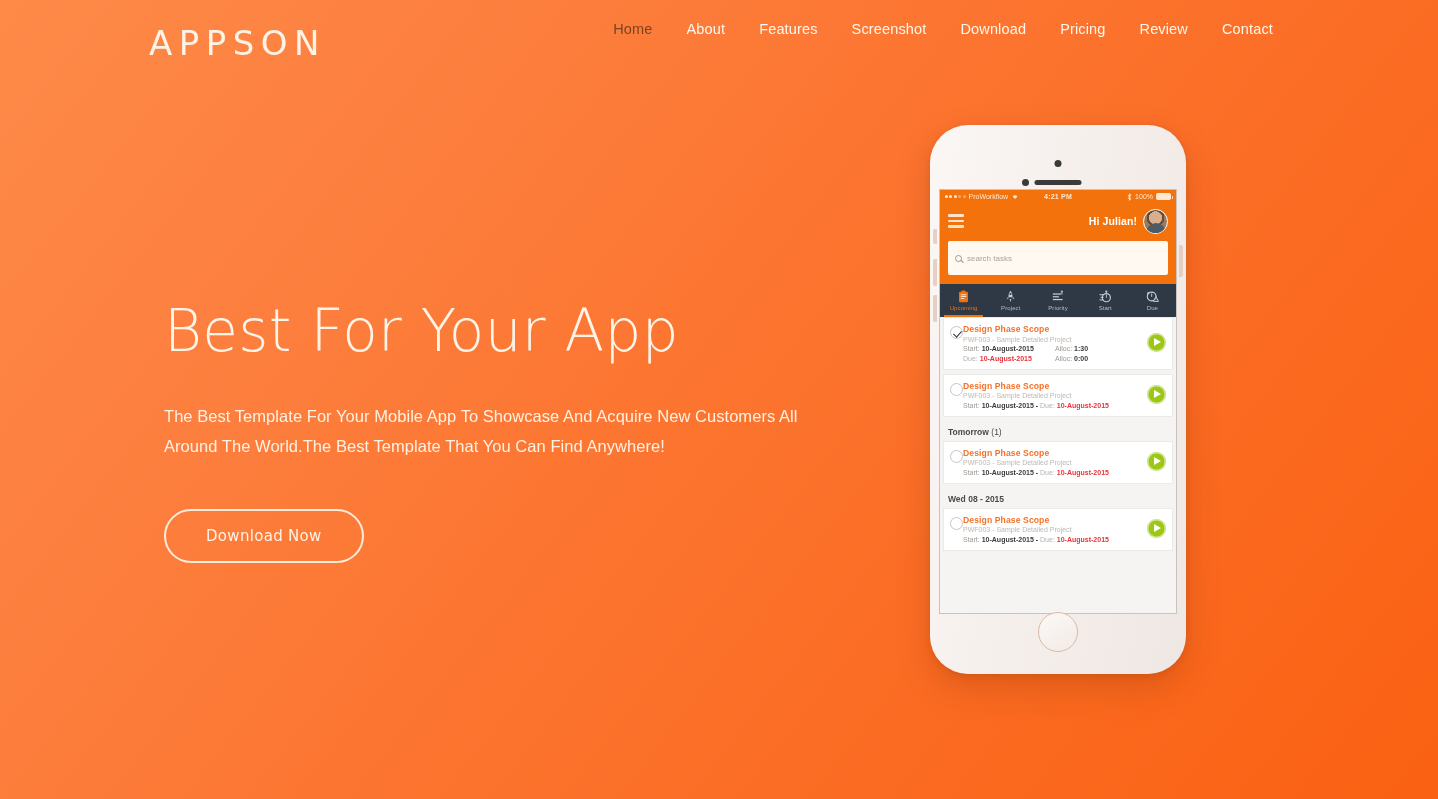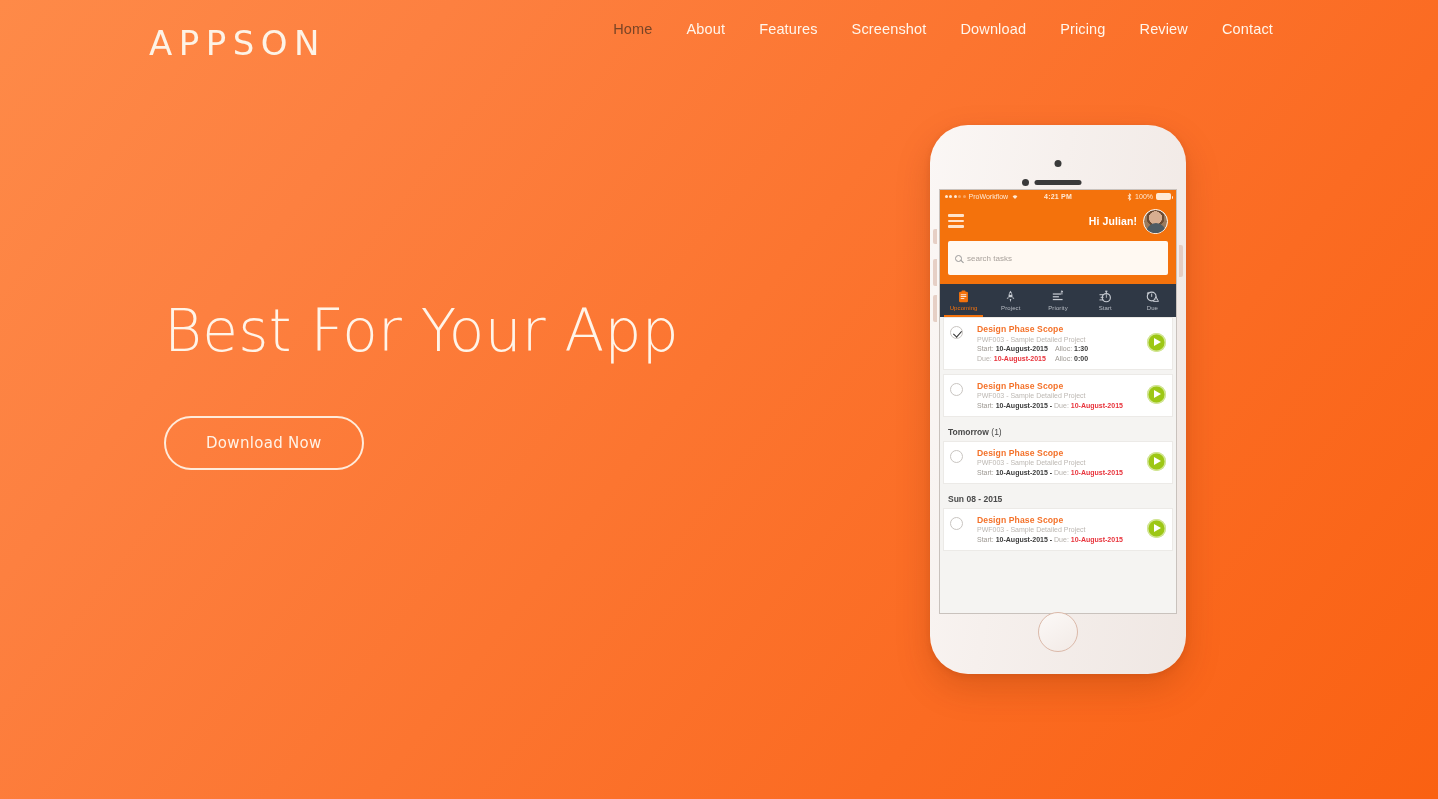--- a/index.html
+++ b/index.html
@@ -298,21 +298,21 @@
     font-weight: bold;
     color: #2E2E2E;
   }
   .sec-head span { font-weight: normal; color:#4a4a4a; }
   .task {
     background: #fff;
     margin: 0 3px 4px 3px;
     padding: 6px 6px 7px 6px;
     display: flex;
     align-items: flex-start;
-    gap: 14px;
+    gap: 0;
     border: 1px solid #ECEAE7;
   }
   .chk {
     width: 13px; height: 13px;
     border: 1.2px solid #C9C5C1;
     border-radius: 50%;
     flex: 0 0 auto;
     margin-top: 2px;
     position: relative;
     cursor: pointer;
@@ -363,20 +363,21 @@
       <a class="nav-link" href="#">Review</a>
       <a class="nav-link" href="#">Contact</a>
     </nav>
 </header>
 
 <section class="hero-copy">
   <h1 class="hero-title">
     <br>
     <span>Best For Your App</span>
   </h1>
+  <p class="hero-sub">The Best Template For Your Mobile App To Showcase And Acquire New Customers All Around The World.The Best Template That You Can Find Anywhere!</p>
   <div>
     <button class="hero-btn">Download Now</button>
   </div>
 </section>
 
 <div class="phone-wrap">
   <div class="phone-body">
     <div class="btn-silent"></div>
     <div class="btn-vol-up"></div>
     <div class="btn-vol-dn"></div>
@@ -525,21 +526,21 @@
             <div class="chk"></div>
             <div class="tinfo">
               <div class="t-title">Design Phase Scope</div>
               <div class="t-proj">PWF003 - Sample Detailed Project</div>
               <div class="t-meta">
                 <span><span>Start:</span> <b>10-August-2015 -</b> <span class="lbl-due">Due:</span> <b class="due">10-August-2015</b></span>
               </div>
             </div>
             <div class="play"></div>
           </div>
-          <div class="sec-head"><span style="font-weight: bold;">Sun 08 - 2015</span> <span></span></div>
+          <div class="sec-head"><span style="font-weight: bold;">Wed 08 - 2015</span> <span></span></div>
           <div class="task">
             <div class="chk"></div>
             <div class="tinfo">
               <div class="t-title">Design Phase Scope</div>
               <div class="t-proj">PWF003 - Sample Detailed Project</div>
               <div class="t-meta">
                 <span><span>Start:</span> <b>10-August-2015 -</b> <span class="lbl-due">Due:</span> <b class="due">10-August-2015</b></span>
               </div>
             </div>
             <div class="play"></div>

